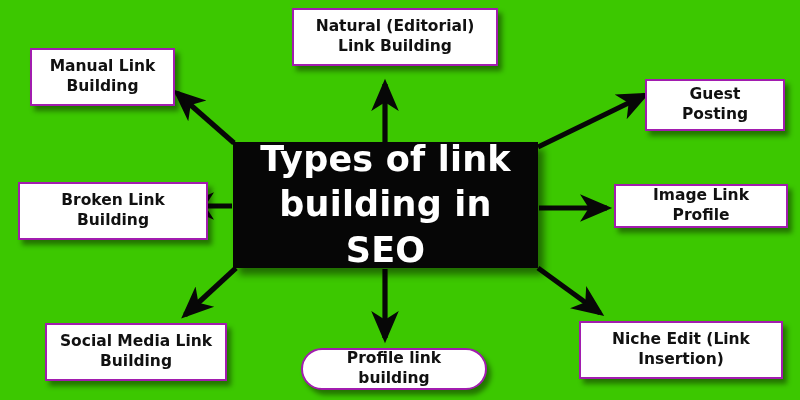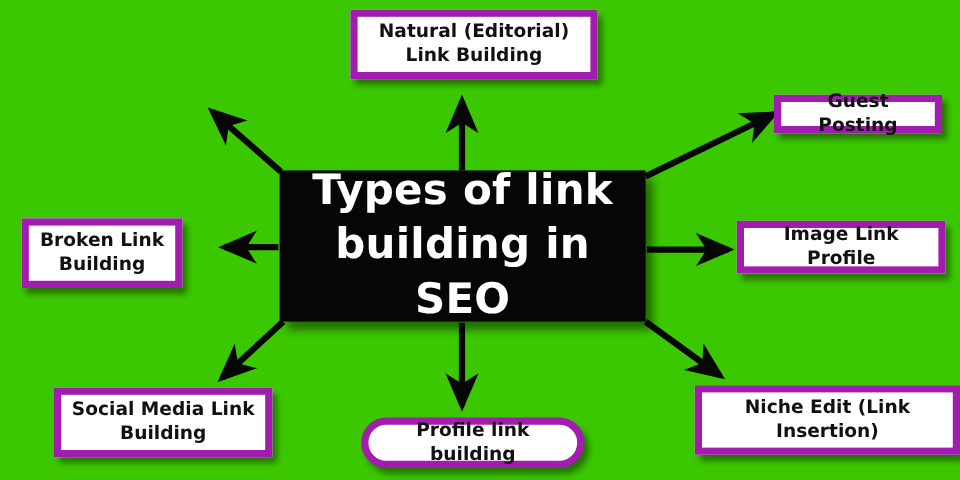--- a/index.html
+++ b/index.html
@@ -22,21 +22,21 @@
   #arrow-layer {
     position: absolute;
     left: 0;
     top: 0;
     width: 800px;
     height: 400px;
   }
   .node {
     position: absolute;
     background: #ffffff;
-    border: 6px solid #a21caf;
+    border: 2px solid #a21caf;
     box-shadow: 4px 5px 5px rgba(0, 0, 0, 0.42);
     display: flex;
     align-items: center;
     justify-content: center;
     text-align: center;
     color: #111111;
     font-weight: bold;
     font-size: 15.5px;
     line-height: 1.28;
     box-sizing: border-box;
@@ -59,26 +59,26 @@
     font-weight: bold;
     font-size: 35px;
     line-height: 1.3;
     letter-spacing: 0.2px;
     box-sizing: border-box;
     padding: 6px 14px;
     z-index: 4;
   }
   .n-natural   { left: 292px; top: 8px;   width: 206px; height: 58px; }
   .n-manual    { left: 30px;  top: 48px;  width: 145px; height: 58px; }
-  .n-guest     { left: 645px; top: 79px;  width: 140px; height: 32px; }
-  .n-broken    { left: 18px;  top: 182px; width: 134px; height: 58px; }
+  .n-guest     { left: 645px; top: 79px;  width: 140px; height: 52px; }
+  .n-broken    { left: 18px;  top: 182px; width: 190px; height: 58px; }
   .n-image     { left: 614px; top: 184px; width: 174px; height: 44px; }
   .n-social    { left: 45px;  top: 323px; width: 182px; height: 58px; }
   .n-profile   { left: 301px; top: 348px; width: 186px; height: 42px; border-radius: 21px; }
-  .n-niche     { left: 579px; top: 321px; width: 221px; height: 58px; }
+  .n-niche     { left: 579px; top: 321px; width: 204px; height: 58px; }
 </style>
 </head>
 <body>
 
 <div id="diagram">
 
   <svg id="arrow-layer" viewBox="0 0 800 400">
     <defs>
       <marker id="ah" markerWidth="7" markerHeight="7" refX="5.2" refY="3" orient="auto" markerUnits="strokeWidth">
         <path d="M0,0.35 L6.2,3 L0,5.65 L1.7,3 Z" fill="#070707"></path>
@@ -94,20 +94,21 @@
       <line x1="236" y1="268" x2="185" y2="315"></line>
       <line x1="385" y1="269" x2="385" y2="338"></line>
       <line x1="538" y1="268" x2="600" y2="313"></line>
     </g>
   </svg>
 
   <div id="center-node">Types of link building in SEO</div>
 
   <div class="node n-natural">Natural (Editorial) Link Building</div>
 
+  <div class="node n-manual">Manual Link Building</div>
 
   <div class="node n-guest">Guest Posting</div>
 
   <div class="node n-broken">Broken Link Building</div>
 
   <div class="node n-image">Image Link Profile</div>
 
   <div class="node n-social">Social Media Link Building</div>
 
   <div class="node n-profile">Profile link building</div>

